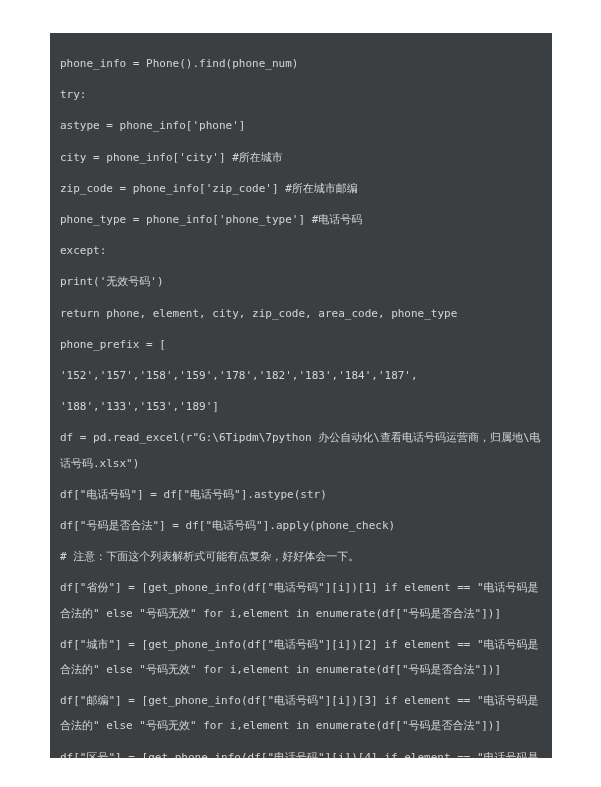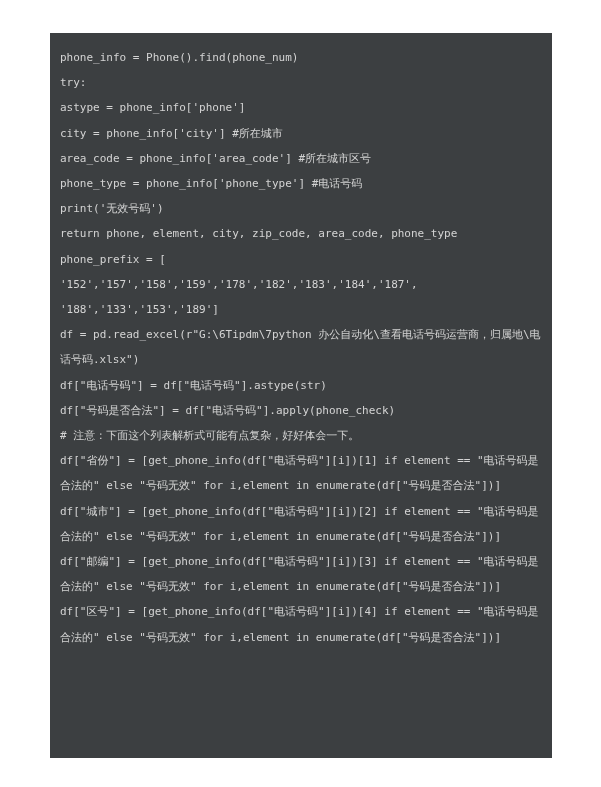--- a/index.html
+++ b/index.html
@@ -24,33 +24,35 @@
     overflow: hidden;
   }
   .code-line {
     color: #d4d4d4;
     font-family: "DejaVu Sans Mono", "Liberation Mono", monospace;
     font-size: 11px;
     line-height: 25.2px;
     white-space: pre-wrap;
     word-break: break-all;
     letter-spacing: 0px;
+    margin-top: 6px;
   }
 </style>
 </head>
 <body>
 
 <div id="code-block">
   <div id="code-lines">
       <div class="code-line">phone_info = Phone().find(phone_num)</div>
       <div class="code-line">try:</div>
       <div class="code-line">astype = phone_info['phone']</div>
       <div class="code-line">city = phone_info['city'] #所在城市</div>
-      <div class="code-line">area_code = phone_info['area_code'] #所在城市区号</div>
+      <div class="code-line">zip_code = phone_info['zip_code'] #所在城市邮编</div>
       <div class="code-line">phone_type = phone_info['phone_type'] #电话号码</div>
+      <div class="code-line">except:</div>
       <div class="code-line">print('无效号码')</div>
       <div class="code-line">return phone, element, city, zip_code, area_code, phone_type</div>
       <div class="code-line">phone_prefix = [</div>
       <div class="code-line">'152','157','158','159','178','182','183','184','187',</div>
       <div class="code-line">'188','133','153','189']</div>
       <div class="code-line">df = pd.read_excel(r"G:\6Tipdm\7python 办公自动化\查看电话号码运营商，归属地\电话号码.xlsx")</div>
       <div class="code-line">df["电话号码"] = df["电话号码"].astype(str)</div>
       <div class="code-line">df["号码是否合法"] = df["电话号码"].apply(phone_check)</div>
       <div class="code-line"># 注意：下面这个列表解析式可能有点复杂，好好体会一下。</div>
       <div class="code-line">df["省份"] = [get_phone_info(df["电话号码"][i])[1] if element == "电话号码是合法的" else "号码无效" for i,element in enumerate(df["号码是否合法"])]</div>

